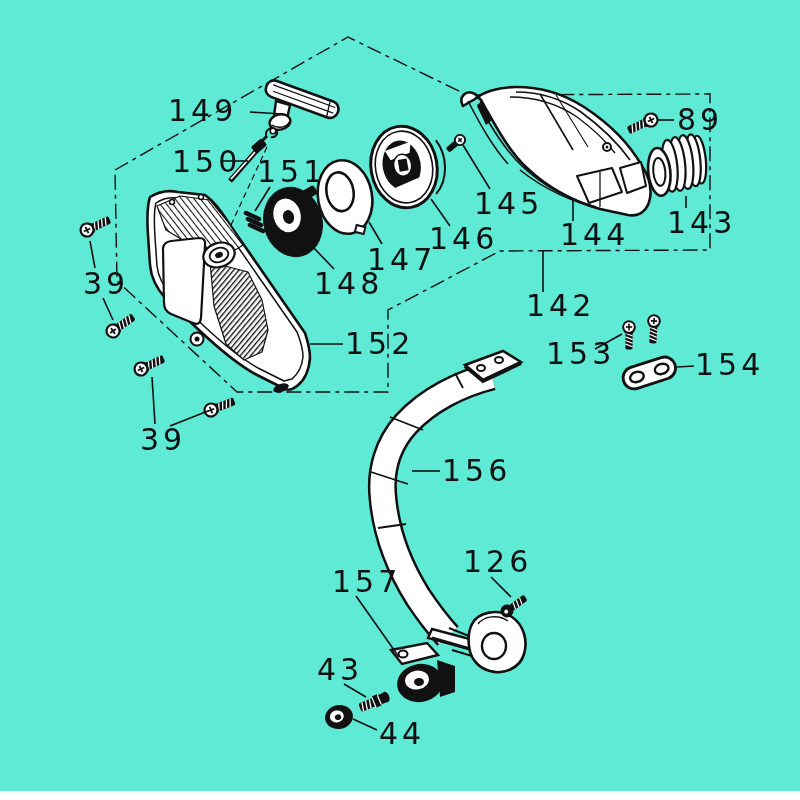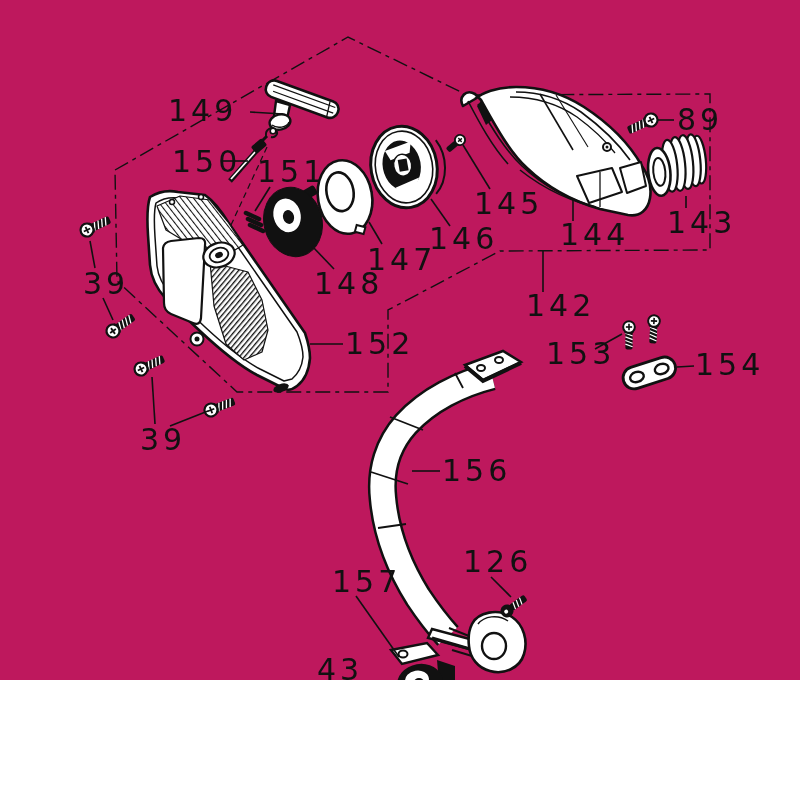--- a/index.html
+++ b/index.html
@@ -1,16 +1,16 @@
 <!DOCTYPE html>
 <html><head>
 <meta charset="utf-8">
 <style>
   html,body{margin:0;padding:0;background:#ffffff;}
-  .stage{width:800px;height:680px;position:relative;background:#be185d;overflow:hidden;}
+  .stage{width:800px;height:791px;position:relative;background:#5eead4;overflow:hidden;}
   svg{display:block;}
   text.callout{
     font-family:"DejaVu Sans","Liberation Sans",sans-serif;
     font-size:30px;
     letter-spacing:4px;
     fill:#111111;
     font-weight:400;
   }
 </style>
 </head>

